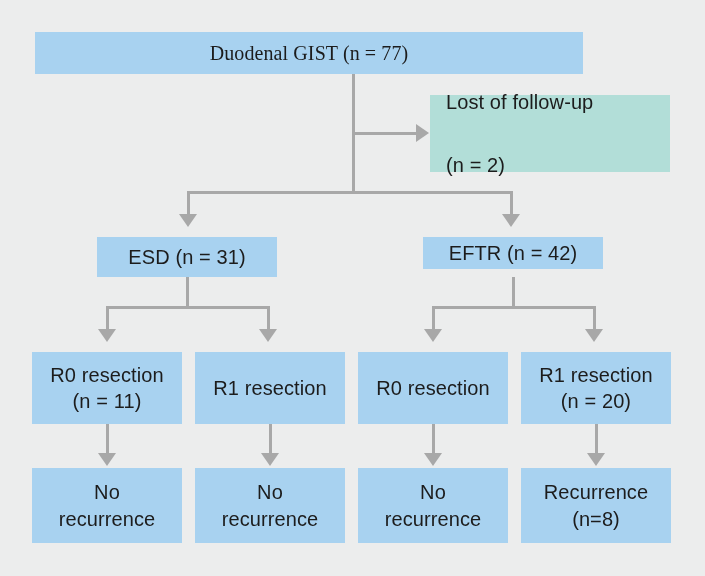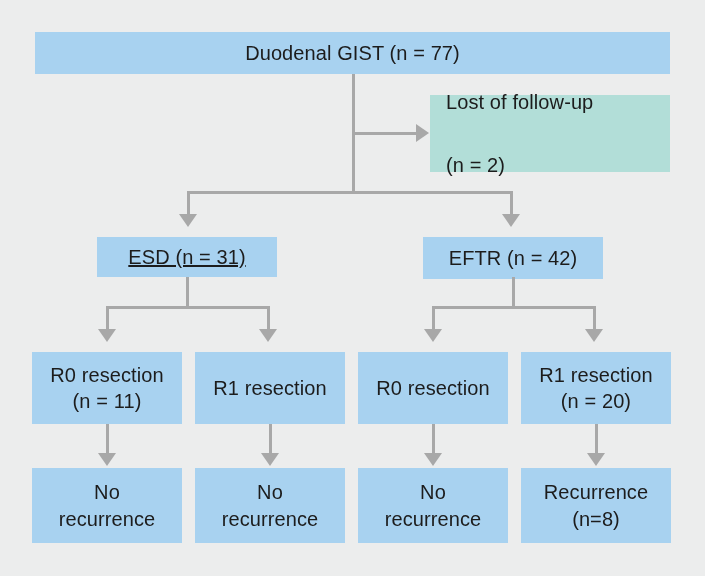--- a/index.html
+++ b/index.html
@@ -59,44 +59,44 @@
     border-top: 9px solid transparent;
     border-bottom: 9px solid transparent;
     border-left: 13px solid #a8a8a8;
   }
 </style>
 </head>
 <body>
 
 <div id="flowchart">
 
-  <div class="node blue" style="left:35px; top:32px; width:635px; height:42px;">
+  <div class="node blue" style="left:35px; top:32px; width:548px; height:42px;font-family:Liberation Serif, serif;">
     <span class="line1">Duodenal GIST (n = 77)</span>
   </div>
 
   <div class="conn v" style="left:352px; top:74px; height:118px;"></div>
 
   <div class="conn h" style="left:352px; top:132px; width:66px;"></div>
   <div class="arrow-right" style="left:416px; top:124px;"></div>
 
   <div class="node teal left" style="left:430px; top:95px; width:240px; height:77px;">
     <span class="line1">Lost of follow-up</span>
     <span class="line2">(n = 2)</span>
   </div>
 
   <div class="conn h" style="left:187px; top:191px; width:326px;"></div>
   <div class="conn v" style="left:187px; top:191px; height:25px;"></div>
   <div class="arrow-down" style="left:179px; top:214px;"></div>
   <div class="conn v" style="left:510px; top:191px; height:25px;"></div>
   <div class="arrow-down" style="left:502px; top:214px;"></div>
 
-  <div class="node blue" style="left:97px; top:237px; width:180px; height:40px;text-decoration:underline;">
+  <div class="node blue" style="left:97px; top:237px; width:180px; height:40px;">
     <span class="line1">ESD (n = 31)</span>
   </div>
-  <div class="node blue" style="left:423px; top:237px; width:180px; height:42px;">
+  <div class="node blue" style="left:423px; top:237px; width:180px; height:32px;">
     <span class="line1">EFTR (n = 42)</span>
   </div>
 
   <div class="conn v" style="left:186px; top:277px; height:31px;"></div>
   <div class="conn h" style="left:106px; top:306px; width:164px;"></div>
   <div class="conn v" style="left:106px; top:306px; height:25px;"></div>
   <div class="arrow-down" style="left:98px; top:329px;"></div>
   <div class="conn v" style="left:267px; top:306px; height:25px;"></div>
   <div class="arrow-down" style="left:259px; top:329px;"></div>
 

